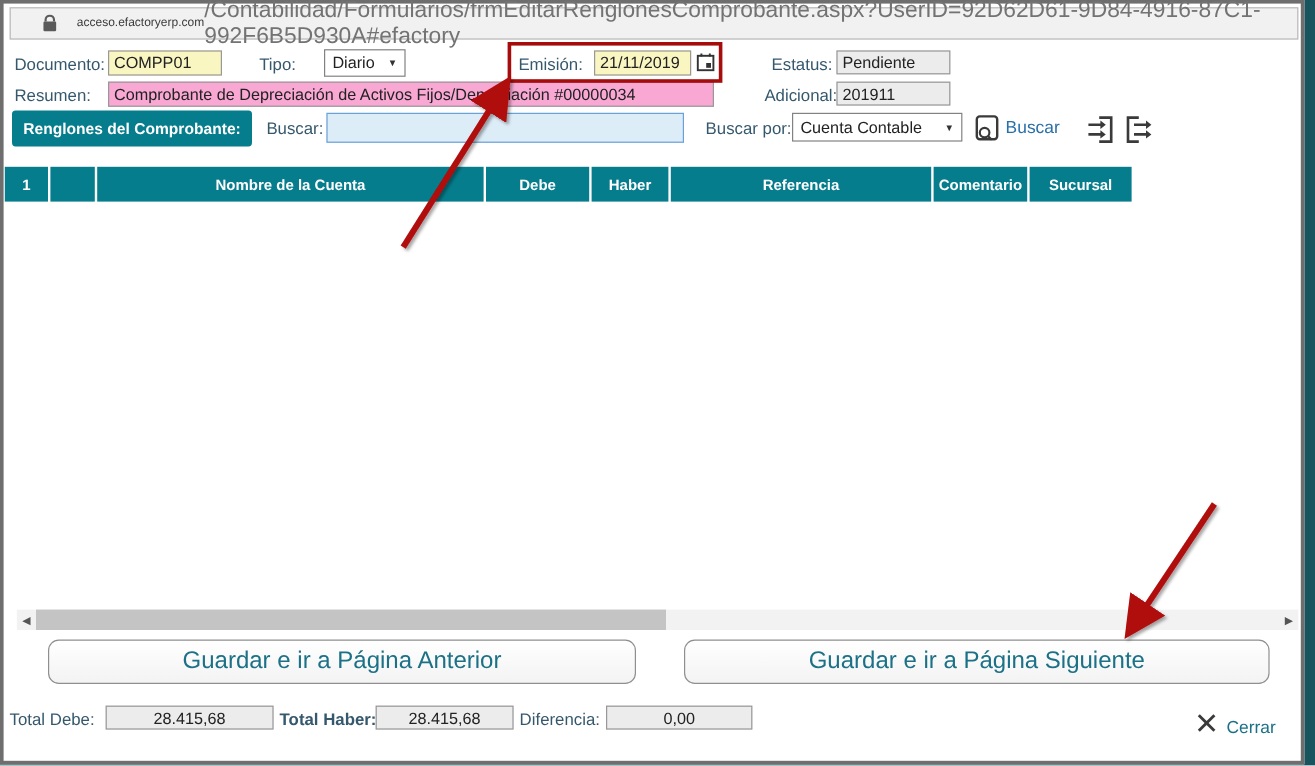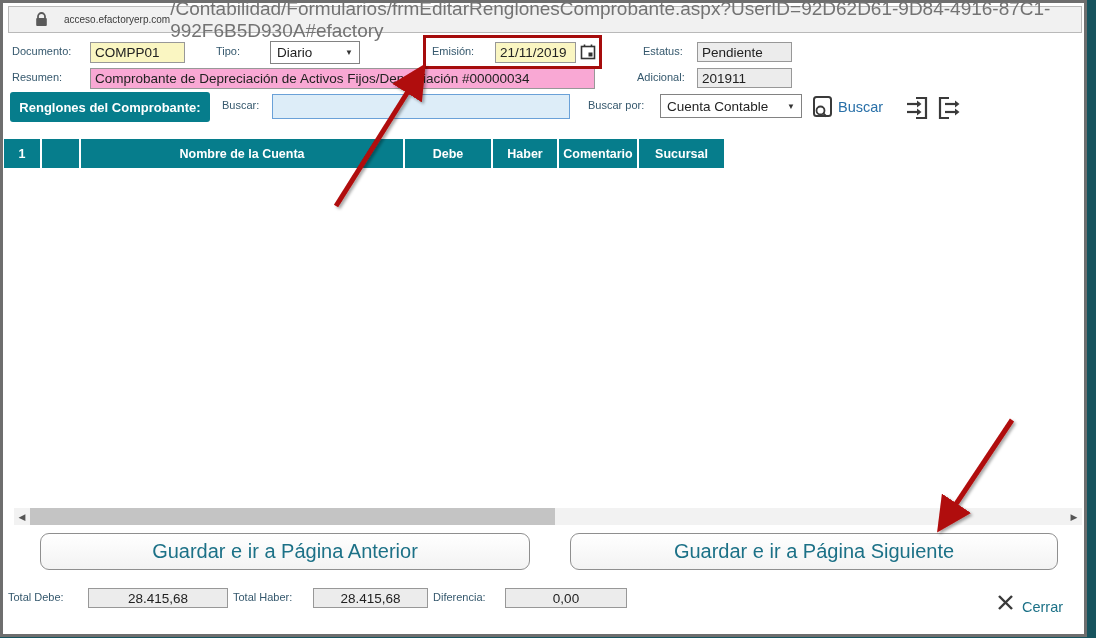--- a/index.html
+++ b/index.html
@@ -7,21 +7,21 @@
   .screen { position: relative; width: 1096px; height: 638px; background: #17545e; overflow: hidden; }
   .window { position: absolute; left: 0; top: 0; width: 1087px; height: 637px; background: #fff; border: 3px solid #6e6e6e; }
 
   
   .urlbar { position: absolute; left: 8px; top: 6px; width: 1074px; height: 27px; background: #f1f1f1; border: 1px solid #b9b9b9; display: flex; align-items: center; padding-left: 26px; }
   .urlbar .lock { margin-right: 16px; display: inline-flex; }
   .url-host { font-size: 10px; color: #3b3b3b; }
   .url-path { font-size: 19px; color: #737373; }
 
   
-  .lbl { position: absolute; font-size: 11px; color: #35586d; white-space: nowrap; }
+  .lbl { position: absolute; font-size: 14px; color: #35586d; white-space: nowrap; }
   .fld { position: absolute; font-size: 13.5px; color: #222; border: 1px solid #989898; padding: 0 4px; height: 21px; font-family: "Liberation Sans", sans-serif; }
   .fld.yellow { background: #faf6c2; }
   .fld.gray { background: #ececec; }
   .fld.white { background: #f9a8d4; }
   .fld.right { text-align: center; }
 
   .selectbox { position: absolute; background: #fff; border: 1px solid #828282; height: 23px; display: flex; align-items: center; justify-content: space-between; padding: 0 6px; font-size: 13.5px; color: #222; cursor: default; }
   .selectbox .caret { font-size: 8px; color: #333; margin-left: 8px; }
 
   
@@ -61,21 +61,21 @@
           <rect x="1.2" y="6" width="10.6" height="8" rx="1" fill="#5a5a5a"></rect>
         </svg>
     </span>
     <span class="url-host">acceso.efactoryerp.com</span>
       <span class="url-path">/Contabilidad/Formularios/frmEditarRenglonesComprobante.aspx?UserID=92D62D61-9D84-4916-87C1-992F6B5D930A#efactory</span>
   </div>
 
   <span class="lbl" style="left:12px; top:45px;">Documento:</span>
   <input class="fld yellow" style="left: 90px; top: 42px; width: 95px;" value="COMPP01">
   <span class="lbl" style="left:216px; top:45px;">Tipo:</span>
-  <div class="selectbox" style="left:270px; top:41px; width:90px;">
+  <div class="selectbox" style="left:270px; top:41px; width:68px;">
     <span>Diario</span>
     <span class="caret">▼</span>
   </div>
 
   <span class="lbl" style="left:432px; top:45px;">Emisión:</span>
   <input class="fld yellow" style="left: 495px; top: 42px; width: 81px;" value="21/11/2019">
   <span class="icon" style="position:absolute; left:580px; top:44px;">
     <svg width="16" height="16" viewBox="0 0 16 16">
         <rect x="1.5" y="2.5" width="13" height="12" fill="none" stroke="#333" stroke-width="1.6"></rect>
         <line x1="4.5" y1="0.5" x2="4.5" y2="3" stroke="#333" stroke-width="1.6"></line>
@@ -128,40 +128,41 @@
         <path d="M17 13.5 L21.5 17 L17 20.5 Z" fill="#3a3a3a"></path>
       </svg>
   </span>
 
   <div class="thead">
     <div class="th" style="width:36px;">1</div>
     <div class="th" style="width:37px;"></div>
     <div class="th" style="width:322px;">Nombre de la Cuenta</div>
     <div class="th" style="width:86px;">Debe</div>
     <div class="th" style="width:64px;">Haber</div>
+    <div class="th" style="width:217px;">Referencia</div>
     <div class="th" style="width:78px;">Comentario</div>
     <div class="th" style="width:85px; margin-right:0;">Sucursal</div>
   </div>
 
   <div class="hscroll">
     <span class="arrow" style="left:0;">◀</span>
     <span class="thumb"></span>
     <span class="arrow" style="right:0;">▶</span>
   </div>
 
   <div class="big-btn" style="left:40px; top:533px; width:490px;">
     <span>Guardar e ir a Página Anterior</span>
   </div>
   <div class="big-btn" style="left:570px; top:533px; width:488px;">
     <span>Guardar e ir a Página Siguiente</span>
   </div>
 
   <span class="lbl" style="left:8px; top:591px;">Total Debe:</span>
   <input class="fld gray right" style="left: 88px; top: 588px; width: 140px; height: 20px;" readonly="" value="28.415,68">
-  <span class="lbl" style="left:233px; top:591px;">Total Haber:</span>
+  <span class="lbl" style="left:233px; top:591px;font-weight:bold;">Total Haber:</span>
   <input class="fld gray right" style="left: 313px; top: 588px; width: 115px; height: 20px;" readonly="" value="28.415,68">
   <span class="lbl" style="left:433px; top:591px;">Diferencia:</span>
   <input class="fld gray right" style="left: 505px; top: 588px; width: 122px; height: 20px;" readonly="" value="0,00">
 
   <span class="icon" style="position:absolute; left:997px; top:594px;">
     <svg width="17" height="17" viewBox="0 0 17 17">
         <line x1="2" y1="2" x2="15" y2="15" stroke="#3a3a3a" stroke-width="2.4"></line>
         <line x1="15" y1="2" x2="2" y2="15" stroke="#3a3a3a" stroke-width="2.4"></line>
       </svg>
   </span>

